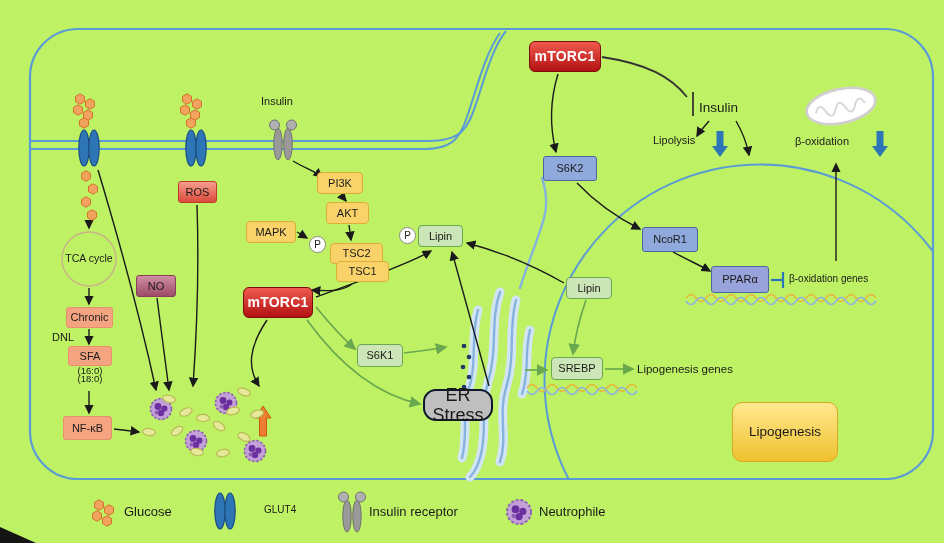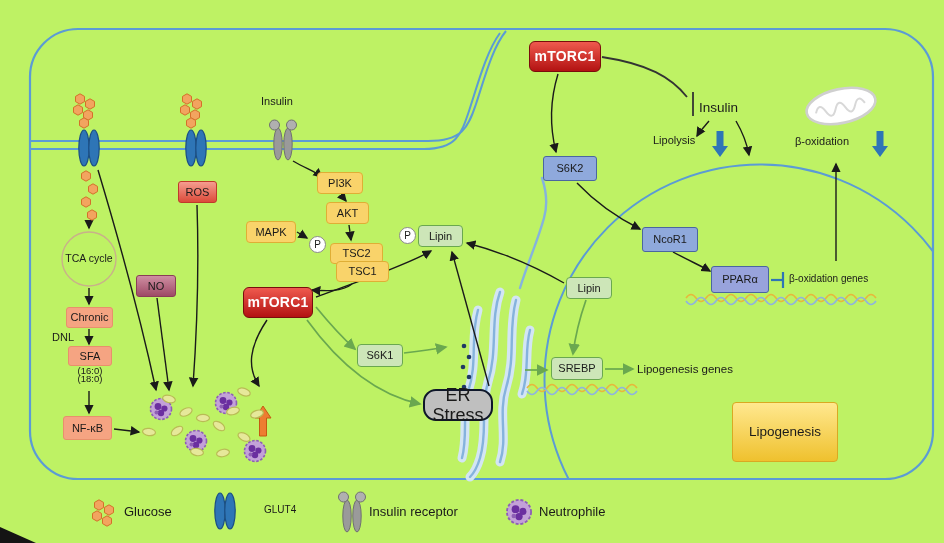--- a/index.html
+++ b/index.html
@@ -15,21 +15,21 @@
   .box-green{background:#cde6b8;border:1.4px solid #6aa84f;border-radius:4px}
   .box-blue{background:#8fa9dc;border:1.4px solid #4a66a0;border-radius:3px}
   .box-red{background:linear-gradient(180deg,#ef5a4e,#b31212);border:1.6px solid #7a0c0c;
            border-radius:6px;color:#fff;font-weight:bold;font-size:14px;letter-spacing:.2px}
   .box-gray{background:#bfbfbf;border:2px solid #0f172a;border-radius:13px;font-size:18px}
   .box-ros{background:linear-gradient(180deg,#f59d8f,#dc4b3a);border:1px solid #c0392b;border-radius:3px}
   .box-no{background:linear-gradient(180deg,#cf8fa2,#9e4a66);border:1px solid #8a3d57;border-radius:3px}
   .box-chronic{background:linear-gradient(180deg,#fbc894,#e96747);border:1px solid #de8c53;
                border-radius:12px;color:#7b2d0a;font-size:12.5px;flex-direction:column}
   .box-lipo{background:linear-gradient(180deg,#ffe88f,#efc12e);border:1px solid #d9a922;
-            border-radius:4px;font-size:13.5px}
+            border-radius:10px;font-size:13.5px}
   .pcirc{background:#fff;border:1.2px solid #8a8a8a;border-radius:50%;font-size:10px}
   .small{font-size:9.5px}
 </style>
 </head>
 <body>
 
 <div class="canvas">
 
   <svg class="layer" width="944" height="543" viewBox="0 0 944 543">
     <defs>

